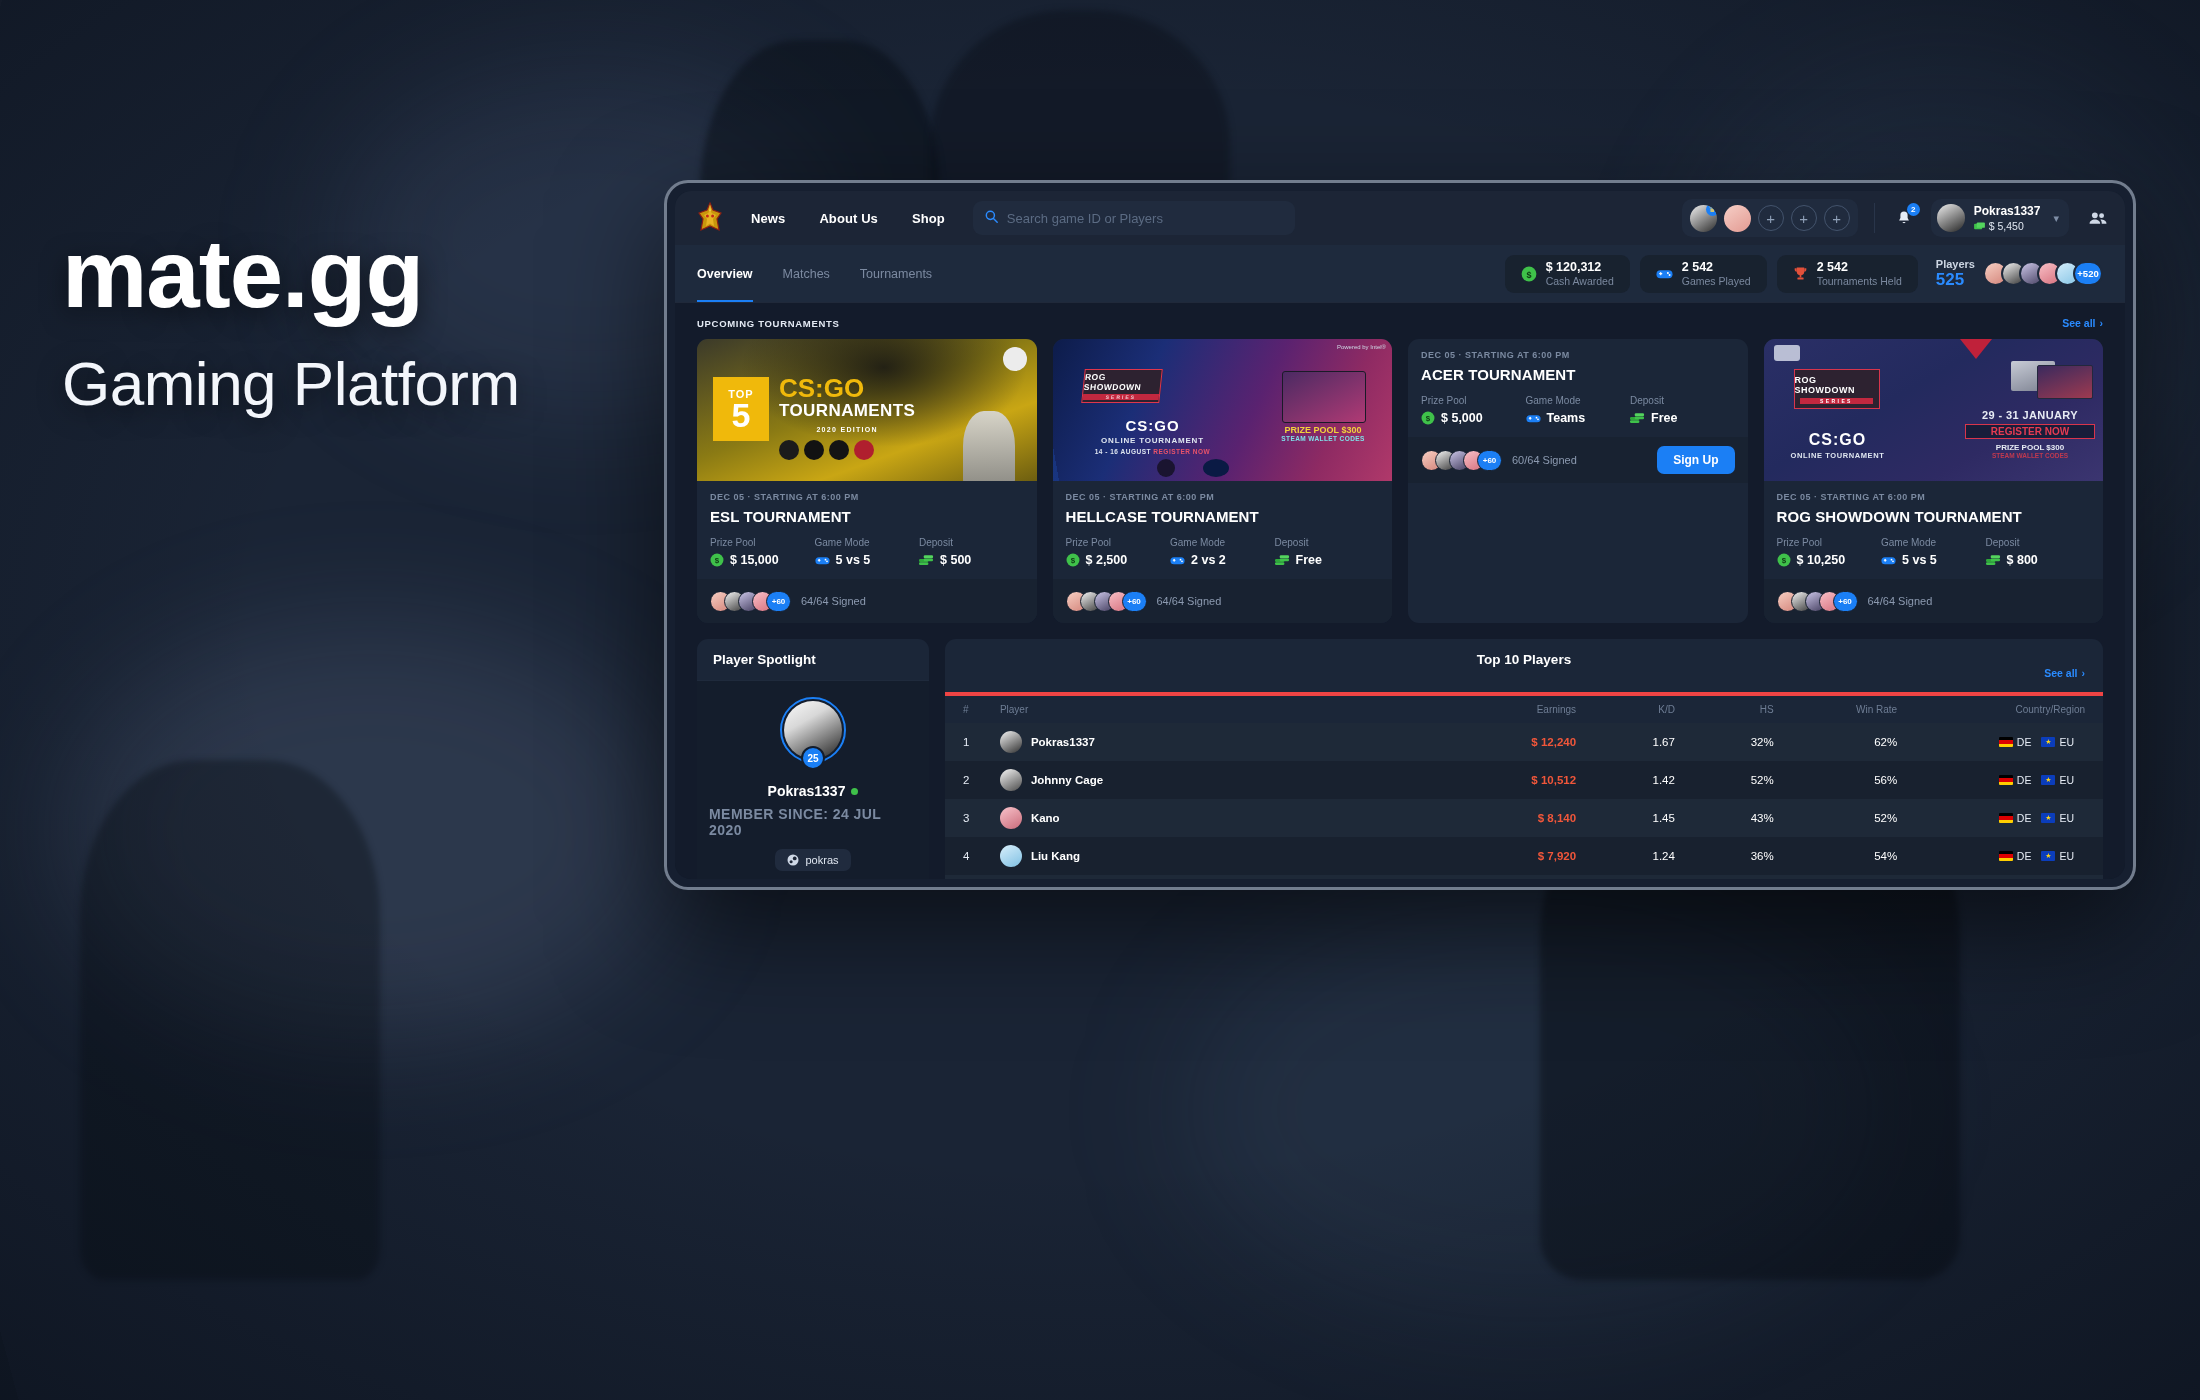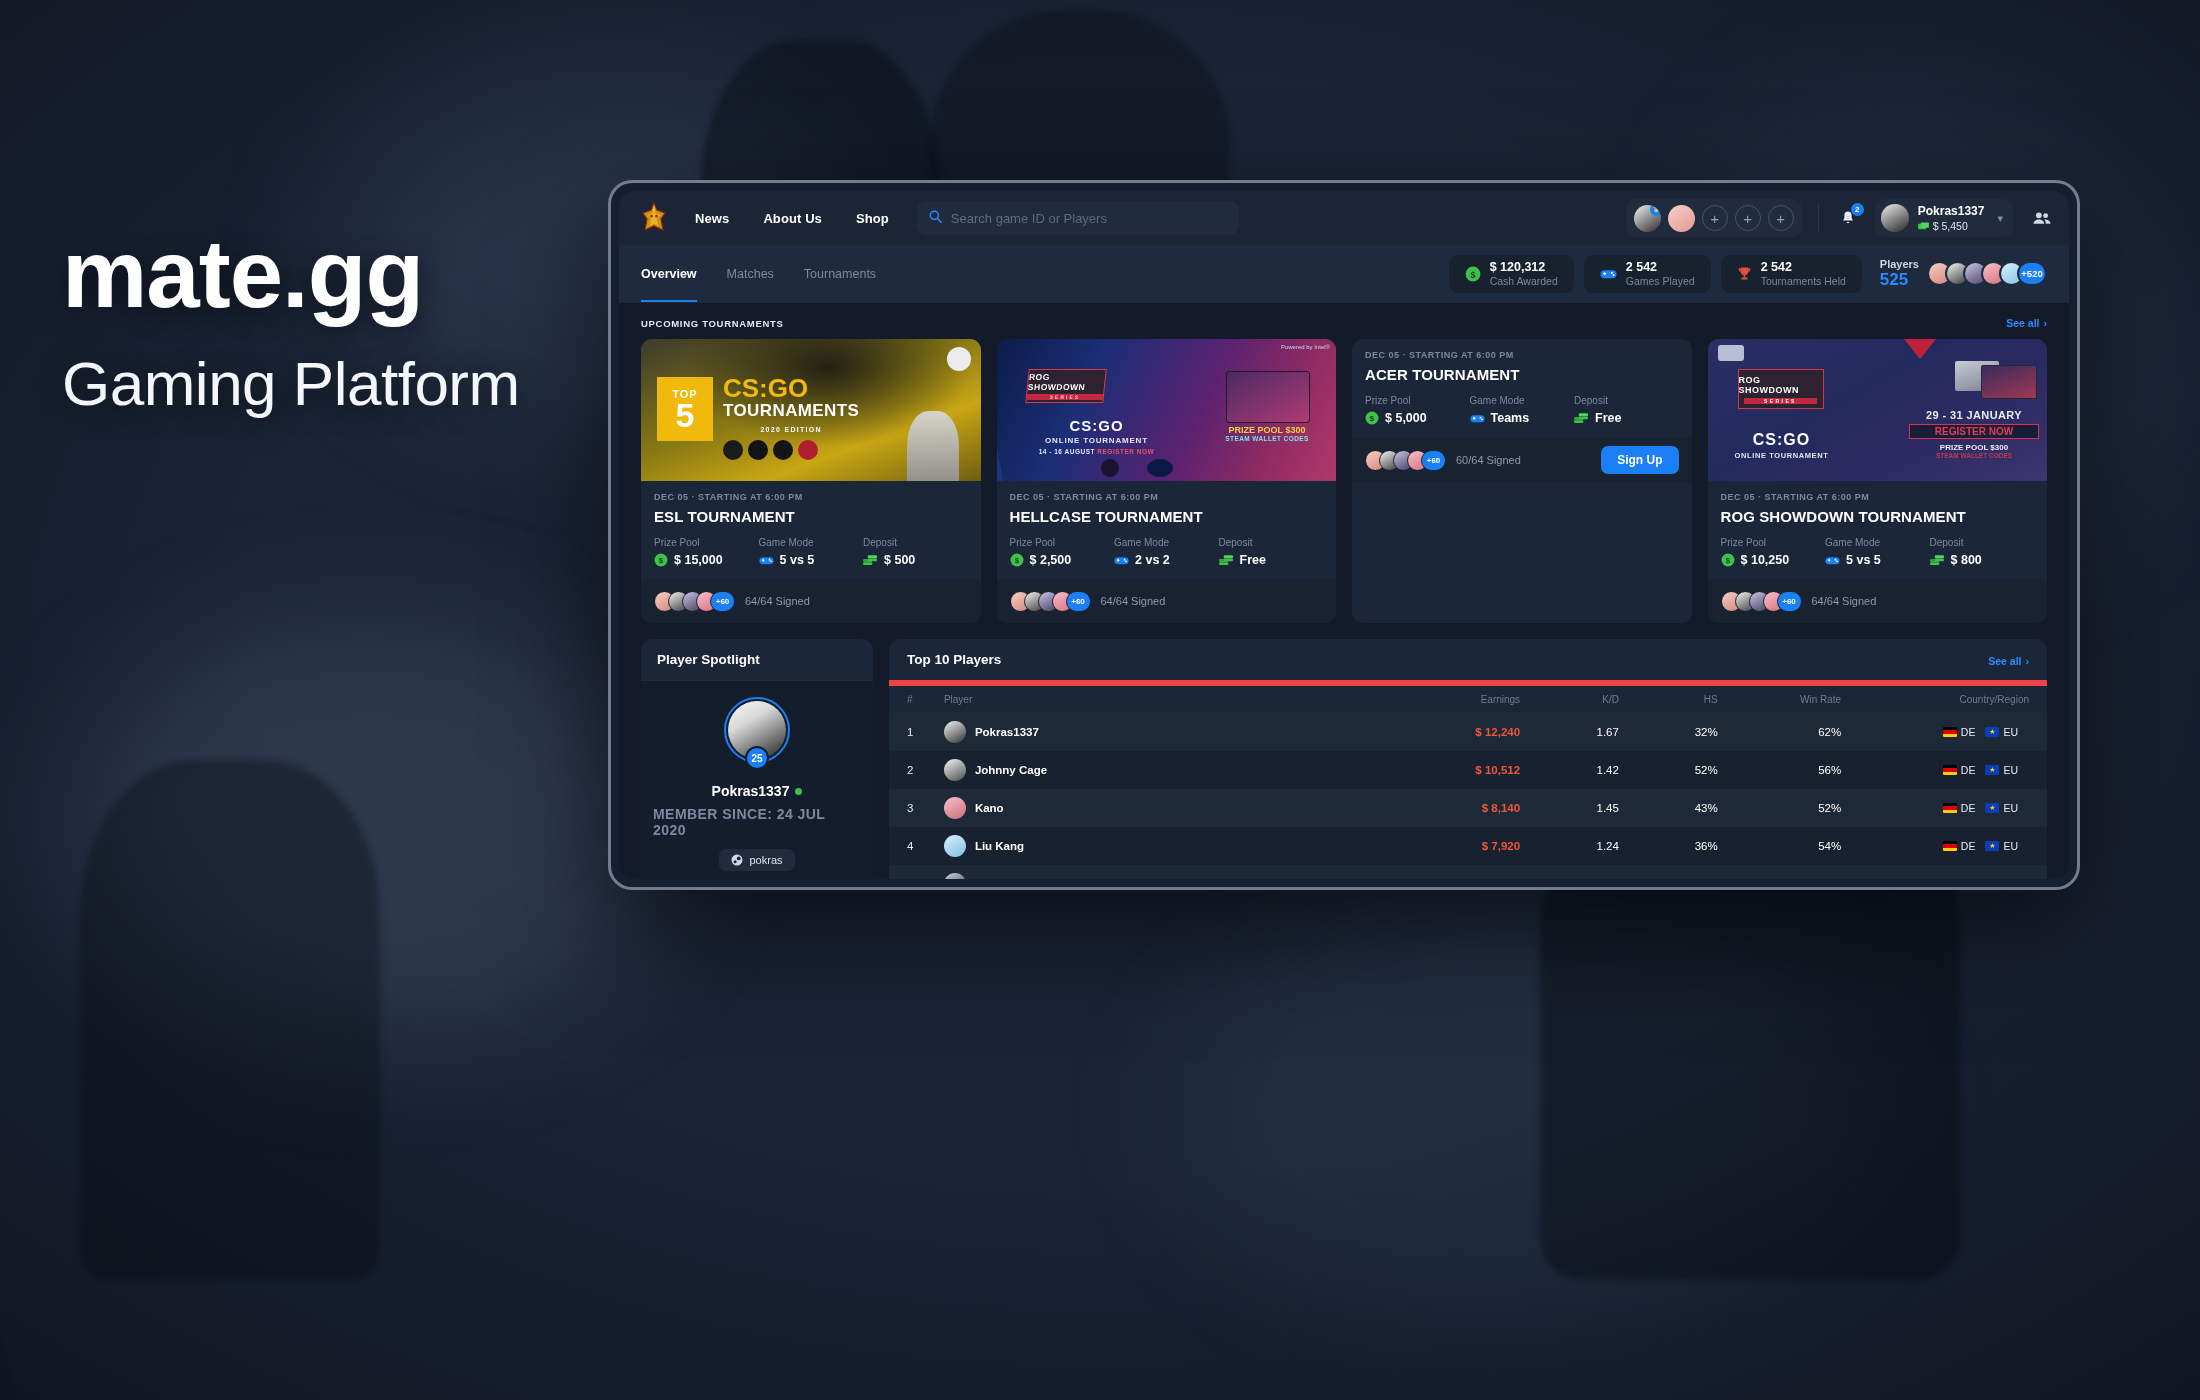--- a/index.html
+++ b/index.html
@@ -45,21 +45,21 @@
   
   #brand {
     position: absolute; left: 62px; top: 228px; width: 640px; z-index: 6;
     color: #ffffff; text-shadow: 0 6px 26px rgba(0,0,0,.55);
   }
   #brand .b-title { font-size: 96px; font-weight: 700; letter-spacing: -1px; line-height: .96; }
   #brand .b-sub { font-size: 62px; font-weight: 400; letter-spacing: -0.5px; margin-top: 28px; color: #f3f6fb; }
 
   
   #window {
-    position: absolute; left: 608px; top: 180px; width: 1472px; height: 710px;
+    position: absolute; left: 664px; top: 180px; width: 1472px; height: 710px;
     border-radius: 24px;
     border: 3px solid rgba(200,212,228,0.52);
     background: #161f30;
     overflow: hidden;
     box-shadow: 0 40px 110px rgba(0,0,0,.55);
     z-index: 5;
     padding: 8px;
   }
   #appframe {
     width: 100%; height: 100%; border-radius: 16px; overflow: hidden;
@@ -186,21 +186,21 @@
     color: #dfe6f0; font-size: 11px; display: flex; align-items: center; gap: 6px; cursor: pointer;
   }
   .statrow { display: flex; align-items: center; padding: 9px 16px; font-size: 11.5px; }
   .statrow:nth-child(odd) { background: #1e2938; }
   .statrow:nth-child(even) { background: #18212f; }
   .statrow .k { color: #8c9ab0; }
   .statrow .v { margin-left: auto; color: #fff; font-weight: 700; }
   .statrow .v.red { color: #f0563a; }
 
   
-  .tablehead { display: flex; align-items: flex-end; padding: 13px 18px; border-bottom: 6px solid #ef4444; }
+  .tablehead { display: flex; align-items: center; padding: 13px 18px; border-bottom: 4px solid #ef4444; flex-direction: column; }
   .tablehead .t { font-size: 13.5px; font-weight: 700; color: #fff; }
   table { width: 100%; border-collapse: collapse; }
   thead th {
     color: #6e7d94; font-size: 10px; font-weight: 400; padding: 8px 0; text-align: right; background: #1b2638;
   }
   thead th.c-rank { text-align: left; padding-left: 18px; width: 40px; }
   thead th.c-player { text-align: left; width: 300px; }
   thead th.c-earn { width: 120px; }
   thead th.c-kd { width: 72px; }
   thead th.c-hs { width: 72px; }

